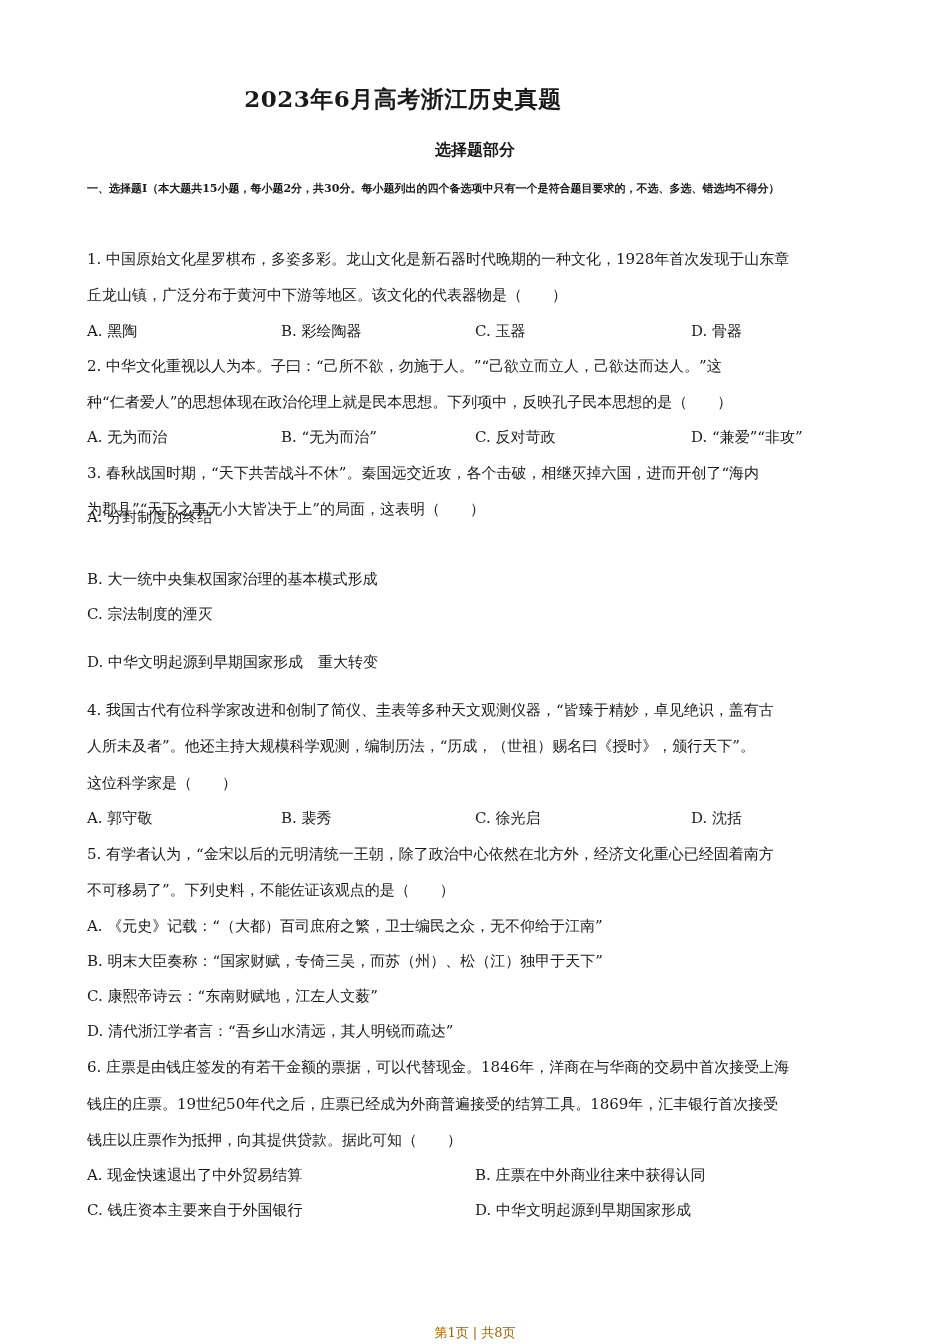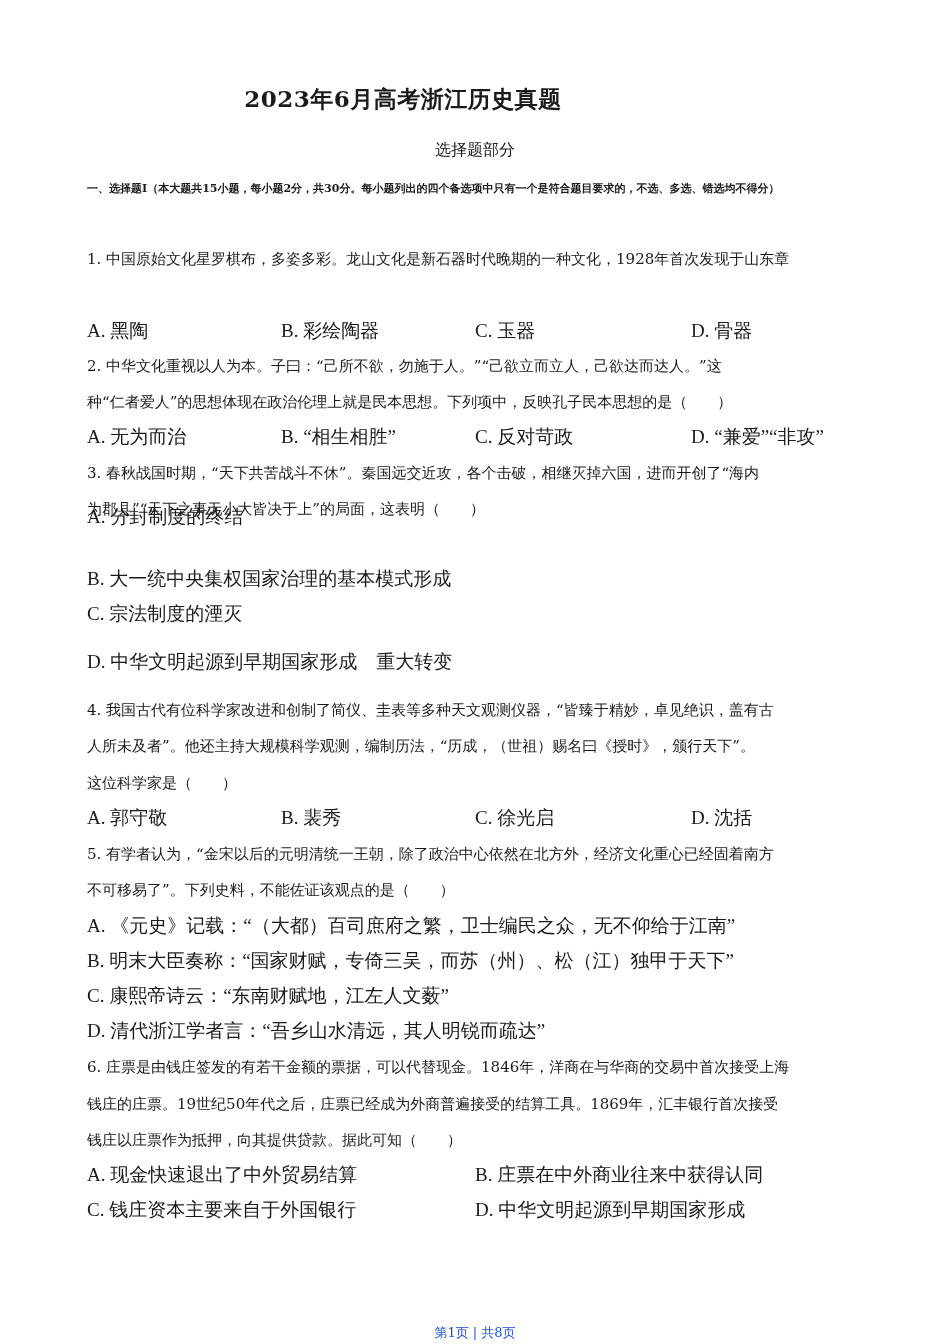--- a/index.html
+++ b/index.html
@@ -8,54 +8,55 @@
       font-family: "DejaVu Serif", "Liberation Serif", serif;
       color: #1a1a1a;
     }
     .page { position: absolute; left: 0; top: 0; width: 950px; height: 1344px; }
     .title {
       position: absolute; left: 0; width: 806px; top: 84px;
       text-align: center; font-size: 23px; font-weight: bold; letter-spacing: 0.5px;
     }
     .subtitle {
       position: absolute; left: 0; width: 950px; top: 140px;
-      text-align: center; font-size: 16px; font-weight: normal;
+      text-align: center; font-size: 16px; font-weight: bold;
     }
     .section {
       position: absolute; left: 87px; width: 780px; top: 170px;
       font-size: 11px; font-weight: bold; line-height: 37px;
     }
     .line {
       position: absolute; left: 87px; font-size: 15px; white-space: nowrap; line-height: 20px;
     }
-    .opt { position: absolute; font-size: 19px; white-space: nowrap; line-height: 20px; font-family: Liberation Serif, serif; }
+    .opt { position: absolute; font-size: 15px; white-space: nowrap; line-height: 20px; }
     .c1 { left: 87px; } .c2 { left: 281px; } .c3 { left: 475px; text-align: center; } .c4 { left: 669px; margin-left: 22px; }
     .footer {
       position: absolute; left: 0; width: 950px; top: 1324px;
-      text-align: center; font-size: 13px; color: #1d4ed8;
+      text-align: center; font-size: 13px; color: #a16207;
     }
   </style>
 </head>
 <body>
 
 <div class="page">
   <div class="title">2023年6月高考浙江历史真题</div>
   <div class="subtitle">选择题部分</div>
   <div class="section">一、选择题Ⅰ（本大题共15小题，每小题2分，共30分。每小题列出的四个备选项中只有一个是符合题目要求的，不选、多选、错选均不得分）</div>
 
   <div class="line" style="top:249px">1. 中国原始文化星罗棋布，多姿多彩。龙山文化是新石器时代晚期的一种文化，1928年首次发现于山东章</div>
+  <div class="line" style="top:285px">丘龙山镇，广泛分布于黄河中下游等地区。该文化的代表器物是（　　）</div>
   <div class="opt c1" style="top:321px">A. 黑陶</div>
   <div class="opt c2" style="top:321px">B. 彩绘陶器</div>
   <div class="opt c3" style="top:321px">C. 玉器</div>
   <div class="opt c4" style="top:321px">D. 骨器</div>
 
   <div class="line" style="top:356px">2. 中华文化重视以人为本。子曰：“己所不欲，勿施于人。”“己欲立而立人，己欲达而达人。”这</div>
   <div class="line" style="top:392px">种“仁者爱人”的思想体现在政治伦理上就是民本思想。下列项中，反映孔子民本思想的是（　　）</div>
   <div class="opt c1" style="top:427px">A. 无为而治</div>
-  <div class="opt c2" style="top:427px">B. “相生相胜”</div>
+  <div class="opt c2" style="top:427px">B. “无为而治”</div>
   <div class="opt c3" style="top:427px">C. 反对苛政</div>
   <div class="opt c4" style="top:427px">D. “兼爱”“非攻”</div>
 
   <div class="line" style="top:463px">3. 春秋战国时期，“天下共苦战斗不休”。秦国远交近攻，各个击破，相继灭掉六国，进而开创了“海内</div>
   <div class="line" style="top:499px">为郡县”“天下之事无小大皆决于上”的局面，这表明（　　）</div>
   <div class="opt c1" style="top:507px">A. 分封制度的终结</div>
   <div class="opt c1" style="top:569px">B. 大一统中央集权国家治理的基本模式形成</div>
   <div class="opt c1" style="top:604px">C. 宗法制度的湮灭</div>
   <div class="opt c1" style="top:652px">D. 中华文明起源到早期国家形成　重大转变</div>
 

